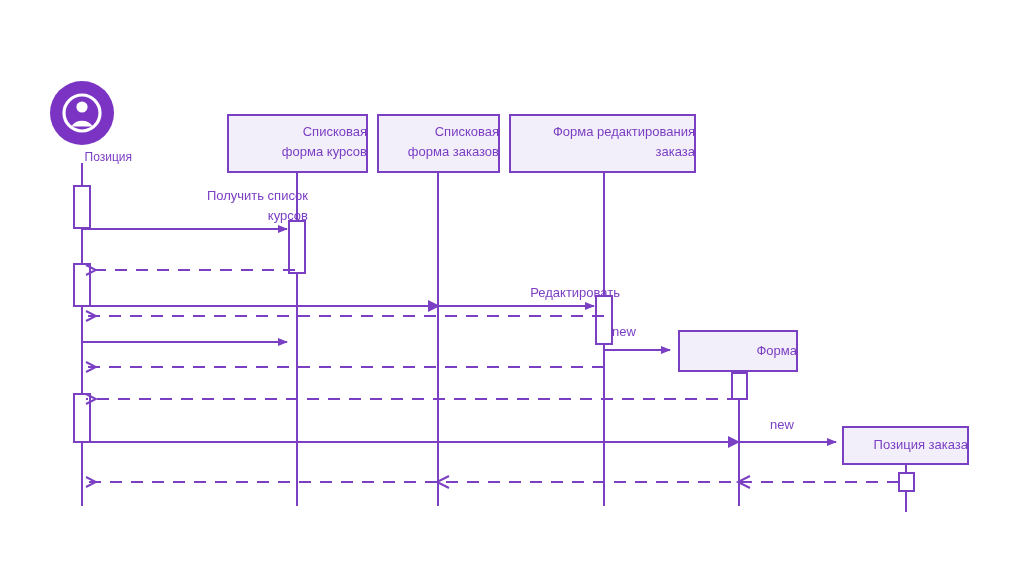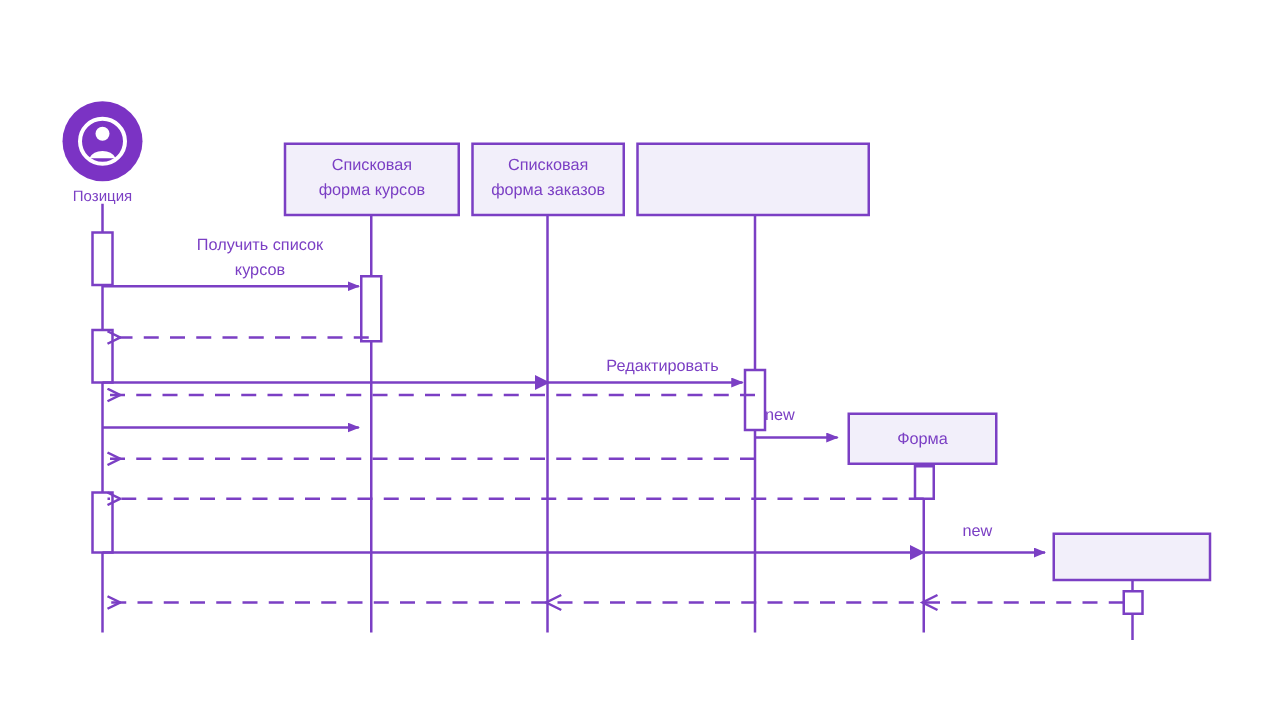--- a/index.html
+++ b/index.html
@@ -8,21 +8,21 @@
     background:#ffffff;
     font-family:"Liberation Sans", sans-serif;
     overflow:hidden;
   }
   #canvas{position:relative;width:1024px;height:574px;}
   svg.diagram{position:absolute;left:0;top:0;width:1024px;height:574px;}
   .lbl{
     position:absolute;
     color:#7b3fc4;
     font-family:"Liberation Sans", sans-serif;
-    text-align:center;
+    text-align:right;
     line-height:20px;
     white-space:pre-line;
   }
   .box-label{font-size:13px;}
   .msg-label{font-size:13px;}
   .actor-label{font-size:12px;}
 </style>
 </head>
 <body>
 
@@ -90,21 +90,24 @@
     <path d="M449,476 L437,482 L449,488" fill="none" stroke="#7b3fc4" stroke-width="2"></path>
     <path d="M750,476 L738,482 L750,488" fill="none" stroke="#7b3fc4" stroke-width="2"></path>
   </svg>
 
   <div class="lbl actor-label" style="left:32px;top:147px;width:100px;">Позиция</div>
 
   <div class="lbl box-label" style="left:228px;top:122px;width:139px;">Списковая
 форма курсов</div>
   <div class="lbl box-label" style="left:378px;top:122px;width:121px;">Списковая
 форма заказов</div>
+  <div class="lbl box-label" style="left:510px;top:122px;width:185px;">Форма редактирования
+заказа</div>
   <div class="lbl box-label" style="left:679px;top:341px;width:118px;">Форма</div>
+  <div class="lbl box-label" style="left:843px;top:435px;width:125px;">Позиция заказа</div>
 
   <div class="lbl msg-label" style="left:108px;top:186px;width:200px;">Получить список
 курсов</div>
   <div class="lbl msg-label" style="left:440px;top:283px;width:180px;">Редактировать</div>
   <div class="lbl msg-label" style="left:612px;top:322px;width:50px;text-align:left;">new</div>
   <div class="lbl msg-label" style="left:770px;top:415px;width:50px;text-align:left;">new</div>
 
 </div>
 
 </body></html>

